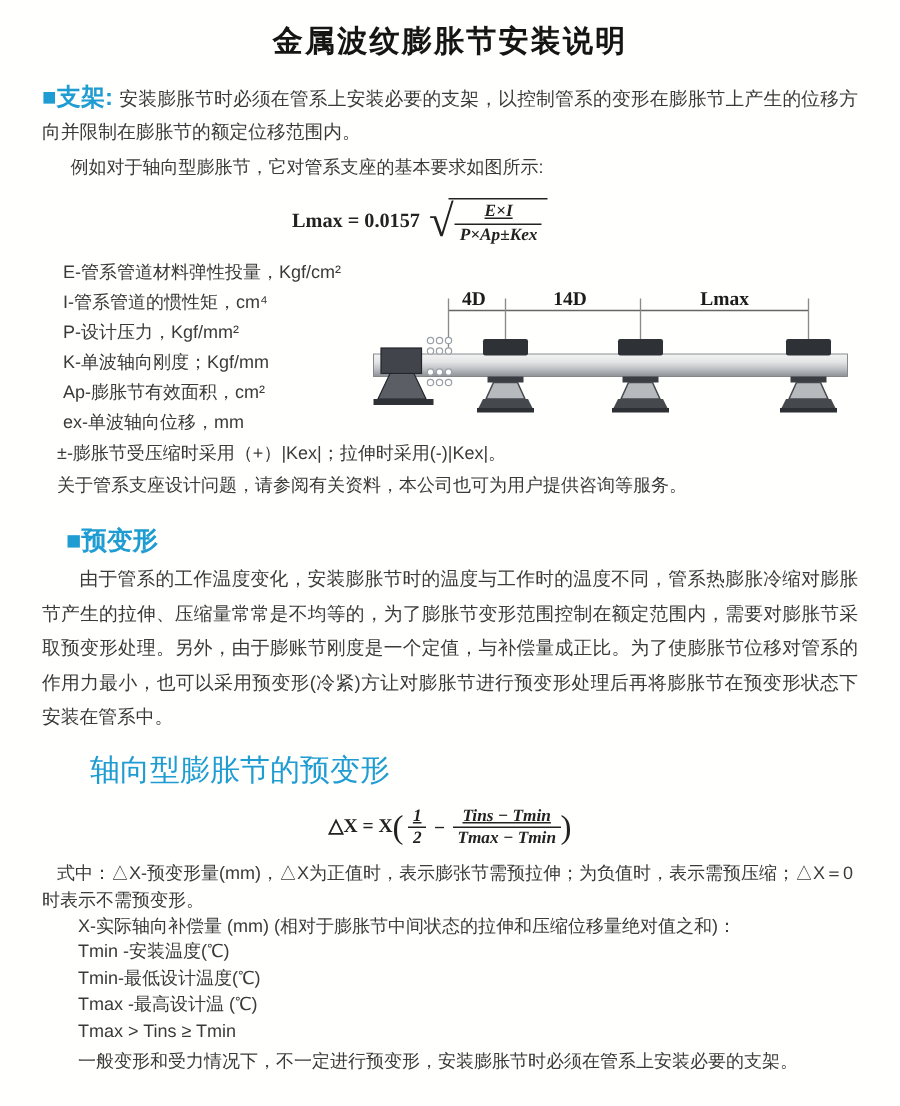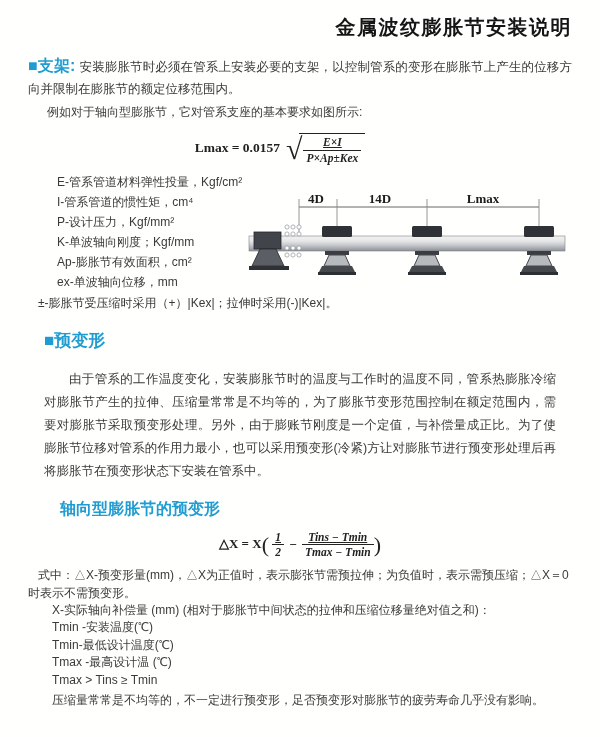--- a/index.html
+++ b/index.html
@@ -3,21 +3,21 @@
 <meta charset="utf-8">
 <style>
   html,body { margin:0; padding:0; background:#ffffff; }
   .page {
     position:relative; width:600px; height:737px; overflow:hidden;
     box-sizing:border-box; padding:12px 28px 0 28px;
     background:#fffffd; color:#3a3a3a;
     font-family:"Liberation Sans", sans-serif;
   }
   .title {
-    margin:2px 0 14px 0; text-align:right;
+    margin:2px 0 14px 0; text-align:center;
     font-size:20px; font-weight:bold; letter-spacing:1.5px; color:#151515;
   }
   .sec-inline {
     color:var(--accent,#1f9cd2); font-size:16px; font-weight:bold; margin-right:4px;
   }
   .p-body { font-size:12.5px; line-height:22px; margin:0; text-align:justify; }
   .p-example { font-size:12px; line-height:20px; margin:2px 0 0 0; text-indent:19px; }
 
   .formula { text-align:center; font-family:"Liberation Serif", serif;
              font-weight:bold; color:#222; }
@@ -25,32 +25,32 @@
   .sqrt-sym { font-size:30px; font-weight:normal; vertical-align:middle;
               margin:0 -3px 0 6px; color:#222; }
   .sqrt-body { display:inline-block; vertical-align:middle;
                border-top:1.4px solid #222; padding:1px 4px 0 4px; }
   .frac { display:inline-flex; flex-direction:column; vertical-align:middle;
           text-align:center; font-size:11.5px; line-height:1.25; font-style:italic; }
   .frac .fnum { border-bottom:1px solid #222; padding:0 3px;text-decoration:underline; }
   .frac .fden { padding:0 3px; }
 
   .def-where { font-size:12px; line-height:20px; margin:8px 0 0 0; text-indent:10px; }
-  .def-line  { font-size:12px; line-height:20px; margin:0 0 0 29px; }
+  .def-line  { font-size:12px; line-height:20px; margin:0 0 0 14px; }
   .note-pm, .note-service { font-size:12px; line-height:20px; margin:1px 0 0 0; text-indent:10px; }
 
   .diagram { position:absolute; left:247px; top:190px; width:350px; height:98px; }
   .dim-label { font-family:"Liberation Serif", serif; font-weight:bold;
                font-size:13px; fill:#1c1c1c; text-anchor:middle; }
 
   .sec-h2 { color:var(--accent,#1f9cd2); font-size:17px; font-weight:bold;
             margin:16px 0 3px 16px; }
-  .para-main { font-size:12.5px; line-height:23px; margin:16px; text-align:justify;
+  .para-main { font-size:12.5px; line-height:23px; margin:0; text-align:justify;
                text-indent:2em; }
-  .h3 { color:var(--accent,#1f9cd2); font-size:16px; font-weight:bold;
+  .h3 { color:var(--accent,#1f9cd2); font-size:20px; font-weight:normal;
         margin:10px 0 2px 32px; }
 
   .formula-ax { margin:10px 0 6px 0; font-size:13px; }
   .paren { font-size:22px; font-weight:normal; vertical-align:middle; }
   .op { vertical-align:middle; padding:0 2px; }
 
   .where-ax { font-size:12px; line-height:18px; margin:6px 0 0 0; text-indent:10px; }
   .sub-line { font-size:12px; line-height:17.5px; margin:0 0 0 24px; }
   .note-general { font-size:12px; line-height:18px; margin:2px 0 0 24px; }
 </style>
@@ -72,20 +72,21 @@
         </span></span>
   </div>
 
   <p class="def-line">E-管系管道材料弹性投量，Kgf/cm²</p>
   <p class="def-line">I-管系管道的惯性矩，cm⁴</p>
   <p class="def-line">P-设计压力，Kgf/mm²</p>
   <p class="def-line">K-单波轴向刚度；Kgf/mm</p>
   <p class="def-line">Ap-膨胀节有效面积，cm²</p>
   <p class="def-line">ex-单波轴向位移，mm</p>
   <p class="note-pm">±-膨胀节受压缩时采用（+）|Kex|；拉伸时采用(-)|Kex|。</p>
+  <p class="note-service">关于管系支座设计问题，请参阅有关资料，本公司也可为用户提供咨询等服务。</p>
 
   <div class="diagram">
     <svg width="350" height="98" viewBox="0 0 350 98">
       <defs>
         <linearGradient id="pg" x1="0" y1="0" x2="0" y2="1">
           <stop offset="0" stop-color="#f3f3f3"></stop>
           <stop offset="0.35" stop-color="#e4e5e6"></stop>
           <stop offset="0.62" stop-color="#c4c7ca"></stop>
           <stop offset="1" stop-color="#8d9196"></stop>
         </linearGradient>
@@ -164,15 +165,15 @@
         <span class="fden">Tmax − Tmin</span>
       </span><span class="paren">)</span>
   </div>
 
   <p class="where-ax">式中：△X-预变形量(mm)，△X为正值时，表示膨张节需预拉伸；为负值时，表示需预压缩；△X＝0时表示不需预变形。</p>
   <p class="sub-line">X-实际轴向补偿量 (mm) (相对于膨胀节中间状态的拉伸和压缩位移量绝对值之和)：</p>
   <p class="sub-line">Tmin -安装温度(℃)</p>
   <p class="sub-line">Tmin-最低设计温度(℃)</p>
   <p class="sub-line">Tmax -最高设计温 (℃)</p>
   <p class="sub-line">Tmax &gt; Tins ≥ Tmin</p>
-  <p class="note-general">压缩量常常是不均等的，不一定进行预变形，足否预变形对膨胀节的疲劳寿命几乎没有影响。</p>
+  <p class="note-general">一般变形和受力情况下，不一定进行预变形，安装膨胀节时必须在管系上安装必要的支架。</p>
 
 </div>
 
 </body></html>

